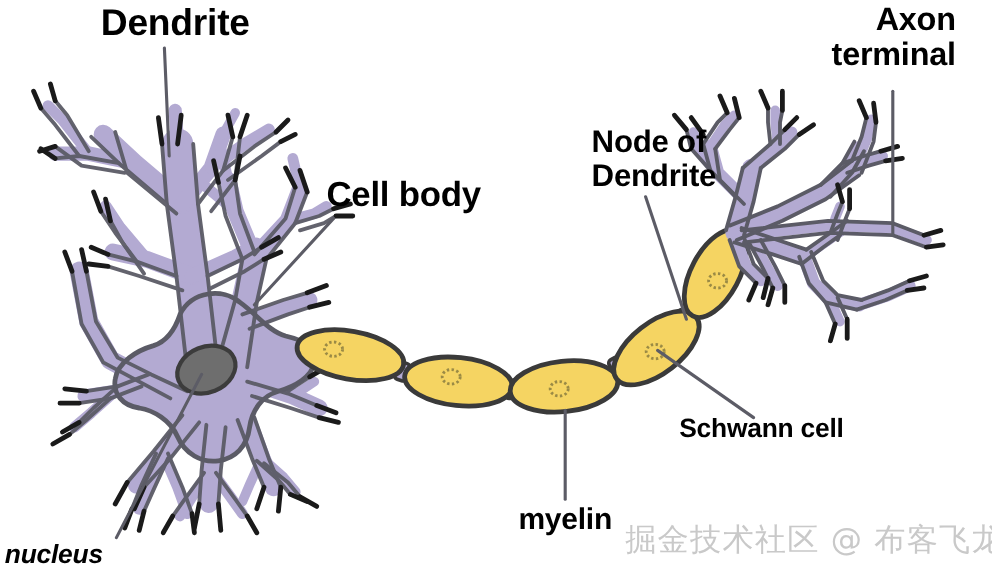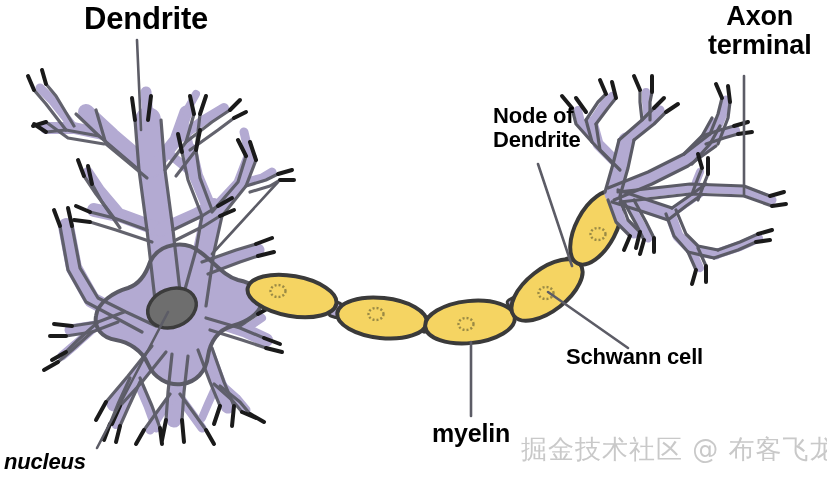--- a/index.html
+++ b/index.html
@@ -29,22 +29,22 @@
     color: #000000;
     font-weight: bold;
     font-family: "Liberation Sans", sans-serif;
     white-space: pre;
     line-height: 1.08;
     letter-spacing: -0.2px;
   }
   #lbl-dendrite   { left: 84px;  top: 2px;   font-size: 31px; }
   #lbl-cellbody   { left: 272px; top: 148px; font-size: 29px; }
   #lbl-axon       { left: 331px; top: 222px; font-size: 27px; }
-  #lbl-nodeof     { left: 493px; top: 104px; font-size: 22px; }
-  #lbl-axonterm   { left: 693px; top: 2px;   font-size: 27px; text-align: center; margin-left: 15px; }
+  #lbl-nodeof     { left: 493px; top: 104px; font-size: 26px; }
+  #lbl-axonterm   { left: 693px; top: 2px;   font-size: 27px; text-align: right; }
   #lbl-schwann    { left: 566px; top: 345px; font-size: 22px; }
   #lbl-myelin     { left: 432px; top: 420px; font-size: 25px; }
   #lbl-nucleus    { left: 4px;   top: 450px; font-size: 22px; font-style: italic; }
   #watermark {
     position: absolute;
     left: 521px;
     top: 432px;
     font-size: 26px;
     color: #c9c9c9;
     font-family: "DejaVu Sans", sans-serif;
@@ -317,20 +317,21 @@
       <line x1="538" y1="164" x2="572" y2="266"></line>
       <line x1="744" y1="76" x2="744" y2="196"></line>
       <line x1="628" y1="348" x2="548" y2="292"></line>
       <line x1="471" y1="416" x2="471" y2="342"></line>
       <line x1="97" y1="448" x2="168" y2="312"></line>
     </g>
   </svg>
 
   <div class="lbl" id="lbl-dendrite">Dendrite</div>
 
+  <div class="lbl" id="lbl-cellbody">Cell body</div>
 
 
   <div class="lbl" id="lbl-nodeof"><span>Node of</span><br><span>Dendrite</span></div>
 
   <div class="lbl" id="lbl-axonterm"><span>Axon</span><br><span>terminal</span></div>
 
   <div class="lbl" id="lbl-schwann">Schwann cell</div>
 
   <div class="lbl" id="lbl-myelin">myelin</div>
 

